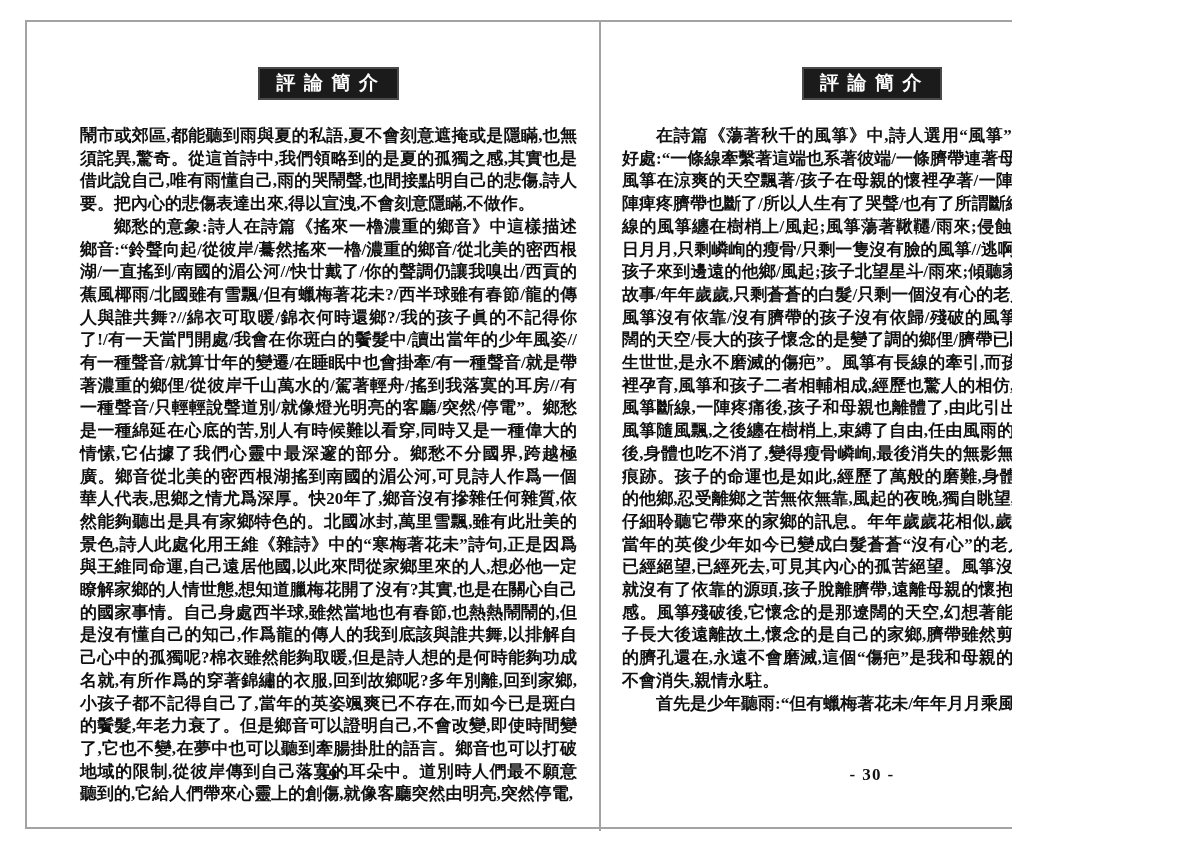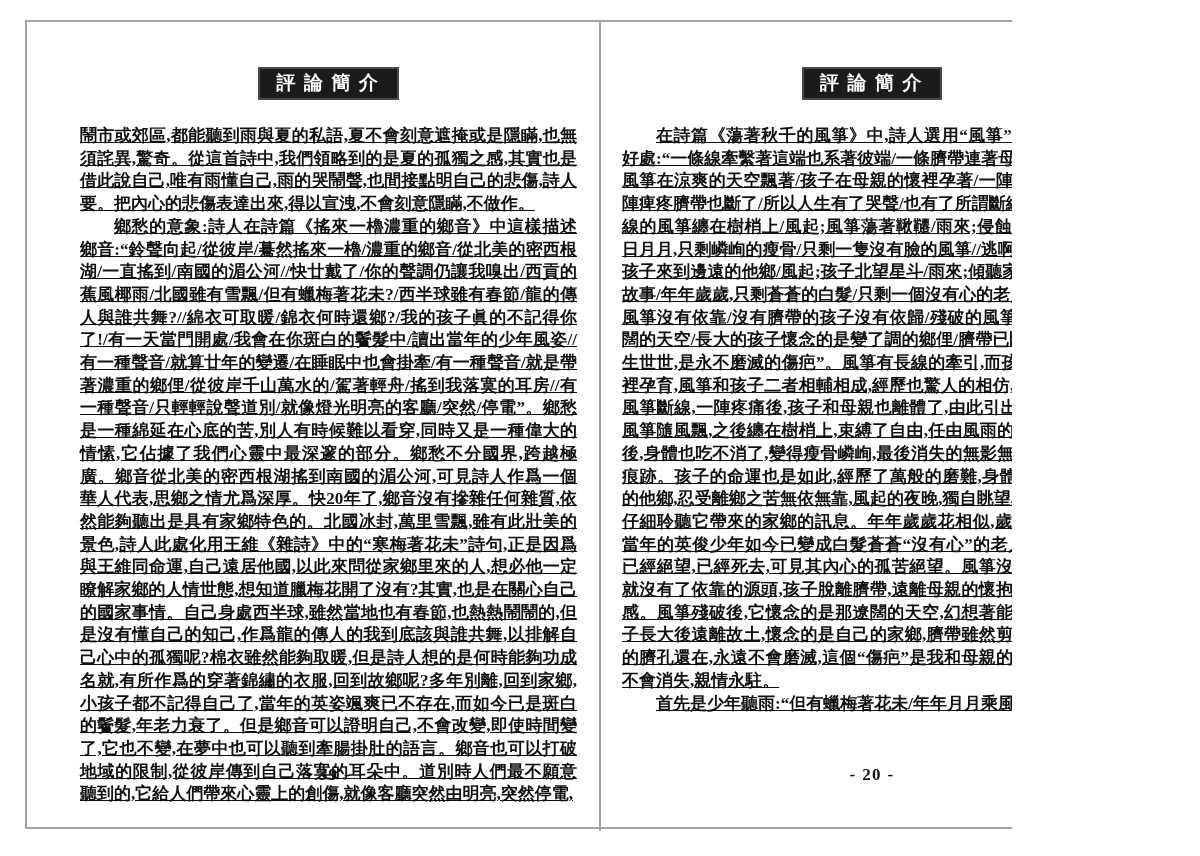--- a/index.html
+++ b/index.html
@@ -59,21 +59,20 @@
   }
   .body-text {
     color: #101010;
     font-size: 17px;
     font-weight: bold;
     line-height: 22.7px;
     text-align: justify;
   }
   .body-text p {
     margin: 0;
-    text-decoration: underline;
   }
   .body-text p.indent {
     text-indent: 2em;
   }
   .pagenum {
     position: absolute;
     bottom: 46px;
     left: 0;
     right: 0;
     text-align: center;
@@ -103,15 +102,15 @@
   </div>
 
   <div class="page page-right">
     <div class="badge-row">
       <span class="badge">評論簡介</span>
     </div>
     <div class="body-text">
       <p class="indent">在詩篇《蕩著秋千的風箏》中,詩人選用“風箏”這一意象,恰到好處:“一條線牽繫著這端也系著彼端/一條臍帶連著母體也連著血脈/風箏在涼爽的天空飄著/孩子在母親的懷裡孕著/一陣狂風線斷了/一陣痺疼臍帶也斷了/所以人生有了哭聲/也有了所謂斷絕//飄啊飄/斷了線的風箏纏在樹梢上/風起;風箏蕩著鞦韆/雨來;侵蝕豐腴的臉蛋/日日月月,只剩嶙峋的瘦骨/只剩一隻沒有臉的風箏//逃啊逃/斷了臍帶的孩子來到邊遠的他鄉/風起;孩子北望星斗/雨來;傾聽家鄉已漸湮沒的故事/年年歲歲,只剩蒼蒼的白髮/只剩一個沒有心的老人//沒有線牽的風箏沒有依靠/沒有臍帶的孩子沒有依歸/殘破的風箏懷念的是那遼闊的天空/長大的孩子懷念的是變了調的鄉俚/臍帶已斷,臍孔還在/生生世世,是永不磨滅的傷疤”。風箏有長線的牽引,而孩子在母親的懷裡孕育,風箏和孩子二者相輔相成,經歷也驚人的相仿,一陣狂風過後,風箏斷線,一陣疼痛後,孩子和母親也離體了,由此引出人生的別離。風箏隨風飄,之後纏在樹梢上,束縛了自由,任由風雨的折磨,日日月月後,身體也吃不消了,變得瘦骨嶙峋,最後消失的無影無蹤,找不到它的痕跡。孩子的命運也是如此,經歷了萬般的磨難,身體被迫去到邊遠的他鄉,忍受離鄉之苦無依無靠,風起的夜晚,獨自眺望星空,雨來臨時,仔細聆聽它帶來的家鄉的訊息。年年歲歲花相似,歲歲年年人不同,當年的英俊少年如今已變成白髮蒼蒼“沒有心”的老人,“沒有心”,心已經絕望,已經死去,可見其內心的孤苦絕望。風箏沒有了線的牽引,就沒有了依靠的源頭,孩子脫離臍帶,遠離母親的懷抱,就沒有了依歸感。風箏殘破後,它懷念的是那遼闊的天空,幻想著能夠自由翱翔,孩子長大後遠離故土,懷念的是自己的家鄉,臍帶雖然剪斷了,但是身上的臍孔還在,永遠不會磨滅,這個“傷疤”是我和母親的紐帶,生生世世不會消失,親情永駐。</p>
       <p class="indent">首先是少年聽雨:“但有蠟梅著花未/年年月月乘風飄搖/聽白</p>
     </div>
-    <div class="pagenum">- 20 -</div>
+    <div class="pagenum">- 30 -</div>
   </div>
 </div>
 
 </body></html>

